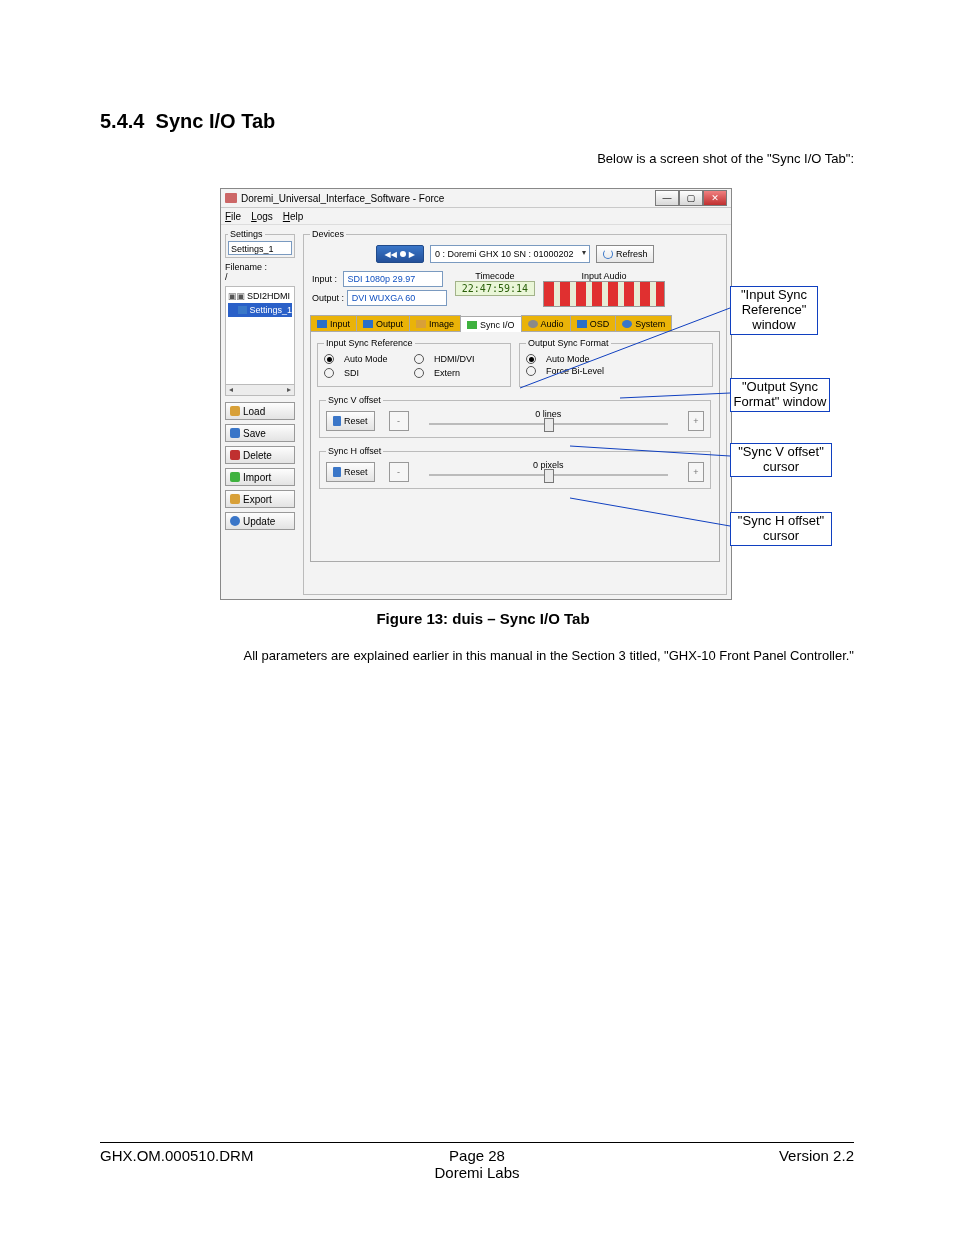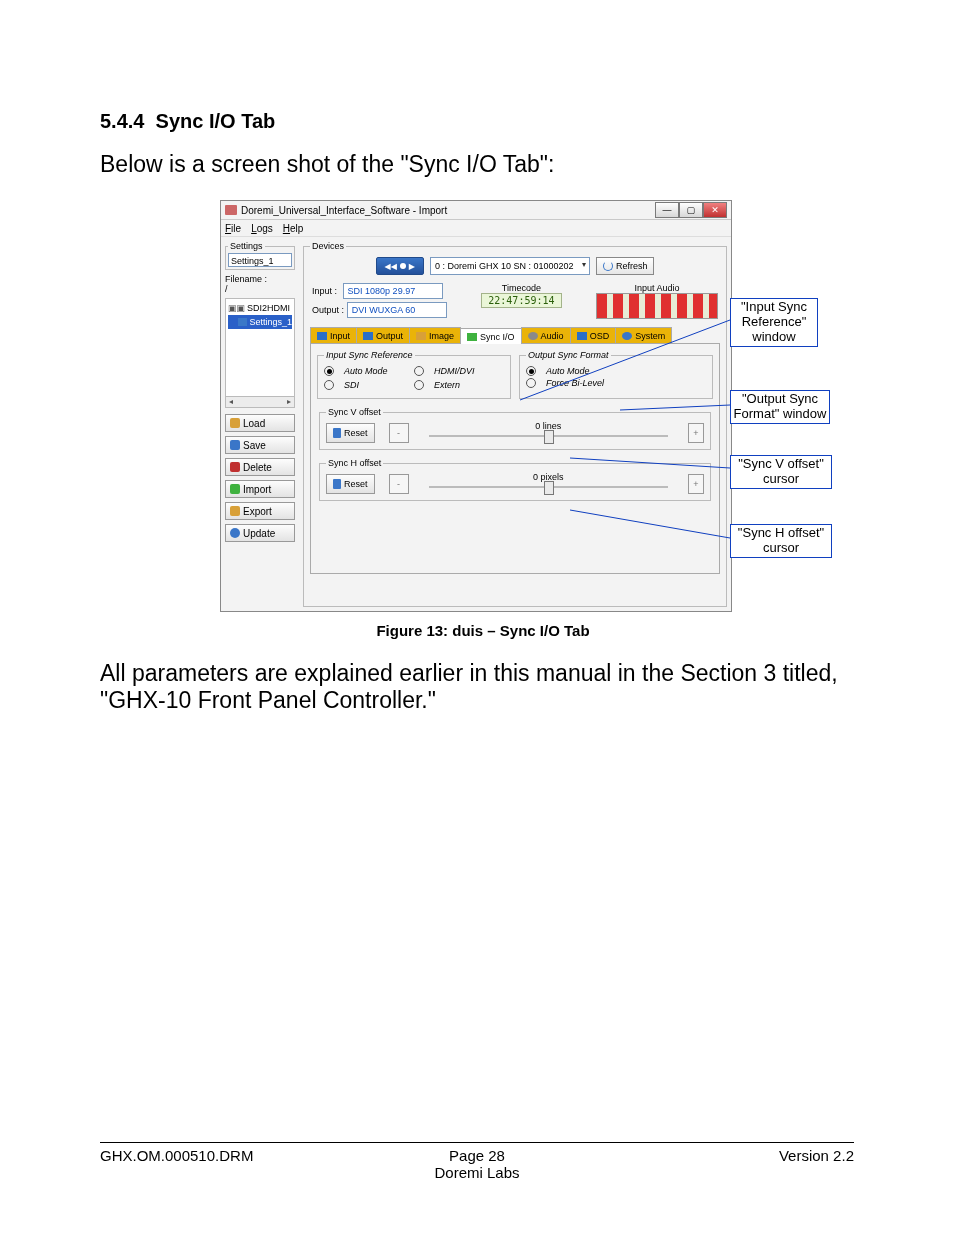--- a/index.html
+++ b/index.html
@@ -14,22 +14,23 @@
     box-sizing: border-box;
     padding: 110px 100px 56px 100px;
     position: relative;
   }
   .heading {
     font-weight: bold;
     font-size: 20px;
     margin-bottom: 18px;
   }
   .bodytext {
-    font-size: 23px;
+    font-size: 13px;
     margin-bottom: 22px;
+    text-align: right;
   }
   .figure-wrap {
     position: relative;
     width: 754px;
   }
   .app-window {
     position: absolute;
     left: 120px;
     top: 0;
     width: 510px;
@@ -182,21 +183,21 @@
     padding:0 4px;
     min-width:150px;
     position:relative;
   }
   .ddown::after {
     content:"▾";
     position:absolute; right:3px; top:2px; font-size:8px; color:#333;
   }
   .topstatus {
     display:flex;
-    justify-content:space-between;
+    justify-content:flex-start;
     margin:0 2px 8px 2px;
     gap:8px;
   }
   .lbl { font-size:9px; }
   .valbox {
     border:1px solid #7a9ac0;
     background:#fff;
     color:#1050c0;
     height:14px;
     font-size:9px;
@@ -251,21 +252,20 @@
   .twofs {
     display:flex;
     gap:8px;
   }
   fieldset.gp {
     border:1px solid #bbb;
     font-size:9px;
     flex:1;
     padding:4px 6px 6px 6px;
     margin:0;
-    font-style:italic;
   }
   fieldset.gp legend { font-size:9px; padding:0 2px; }
   .radio { font-size:9px; display:flex; align-items:center; gap:10px; margin:2px 0;}
   .radio .r { width:8px;height:8px;border:1px solid #555;border-radius:50%;display:inline-block;position:relative;}
   .radio .r.on::after{content:"";position:absolute;inset:1.5px;border-radius:50%;background:#000;}
   .rgrid { display:grid; grid-template-columns:1fr 1fr; }
   .sliderfs {
     border:1px solid #bbb;
     font-size:9px;
     padding:6px;
@@ -329,21 +329,21 @@
     <span>5.4.4</span>&nbsp;&nbsp;<span>Sync I/O Tab</span>
   </div>
 
   <div class="bodytext">Below is a screen shot of the "Sync I/O Tab":</div>
 
   <div class="figure-wrap" style="height:430px;">
 
     <div class="app-window">
       <div class="titlebar">
         <div class="logo"></div>
-        <span>Doremi_Universal_Interface_Software - Import</span>
+        <span>Doremi_Universal_Interface_Software - Force</span>
         <div class="winbtns">
           <div class="winbtn">—</div>
           <div class="winbtn">▢</div>
           <div class="winbtn close">✕</div>
         </div>
       </div>
       <div class="menubar">
         <span><u>F</u><span></span>ile</span>
         <span><u>L</u>ogs</span>
         <span><u>H</u>elp</span>

